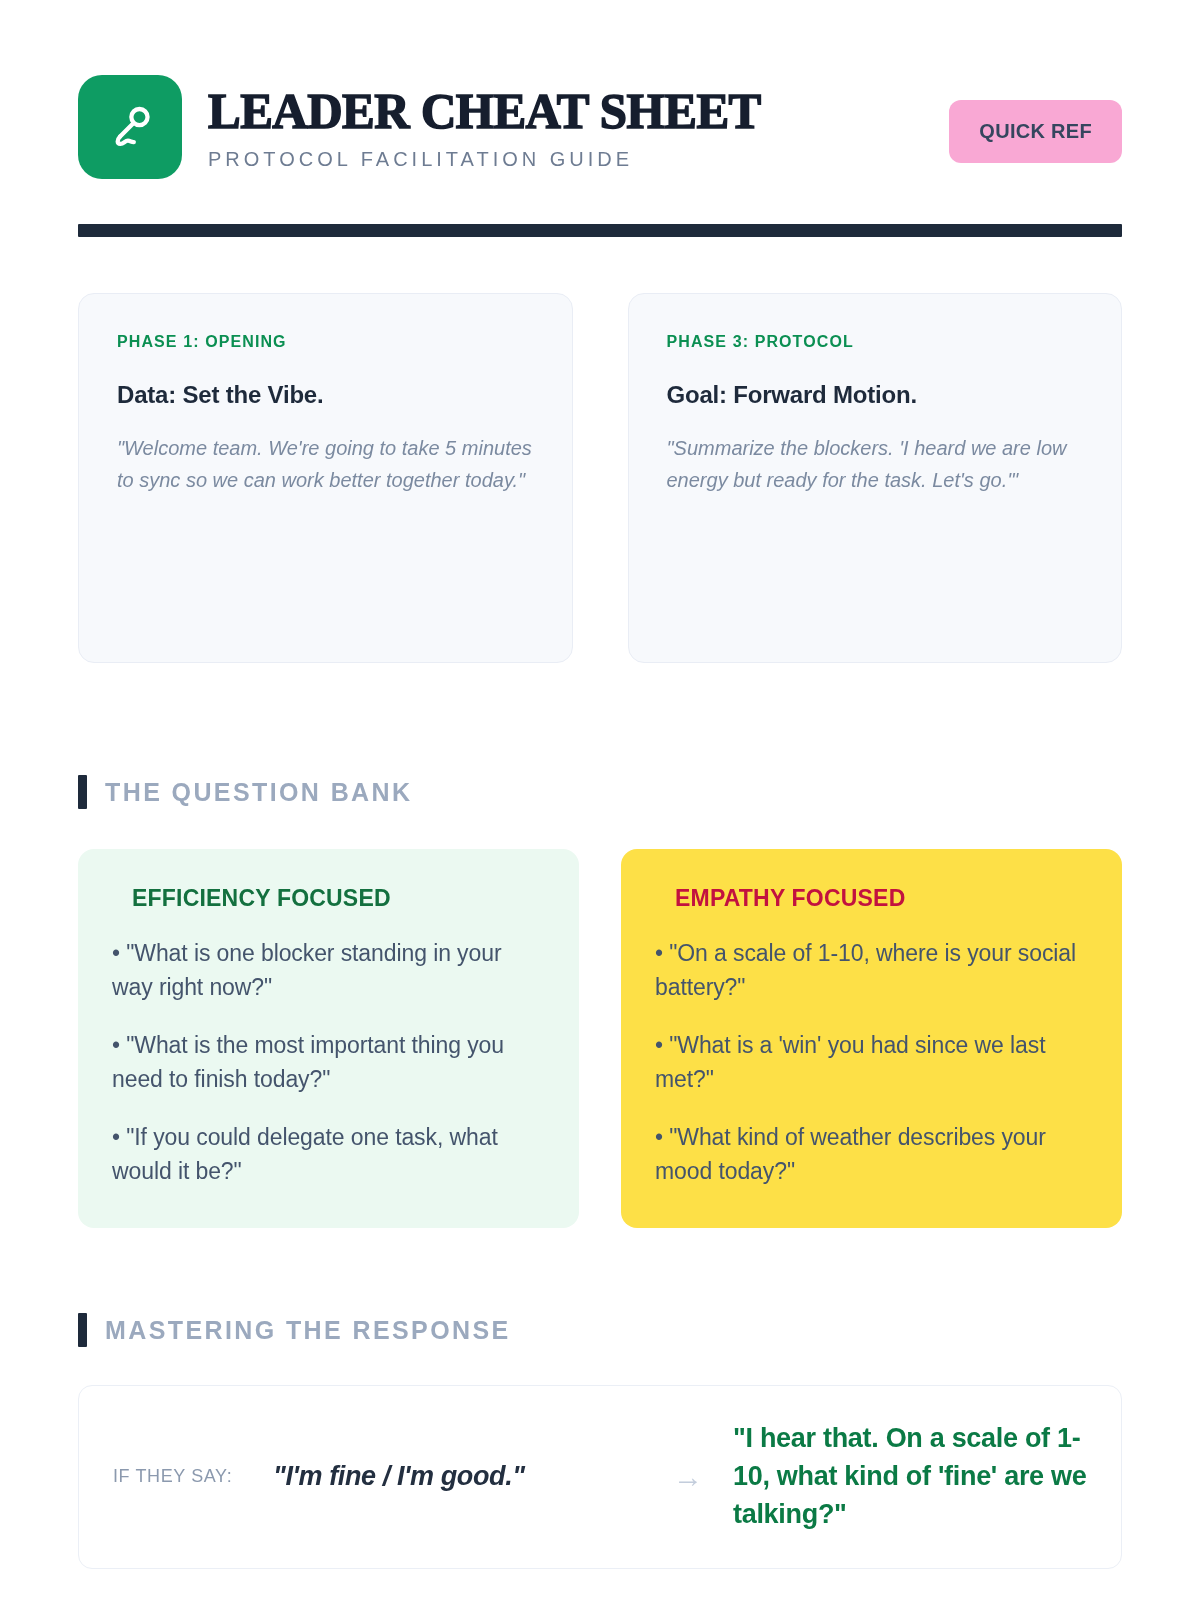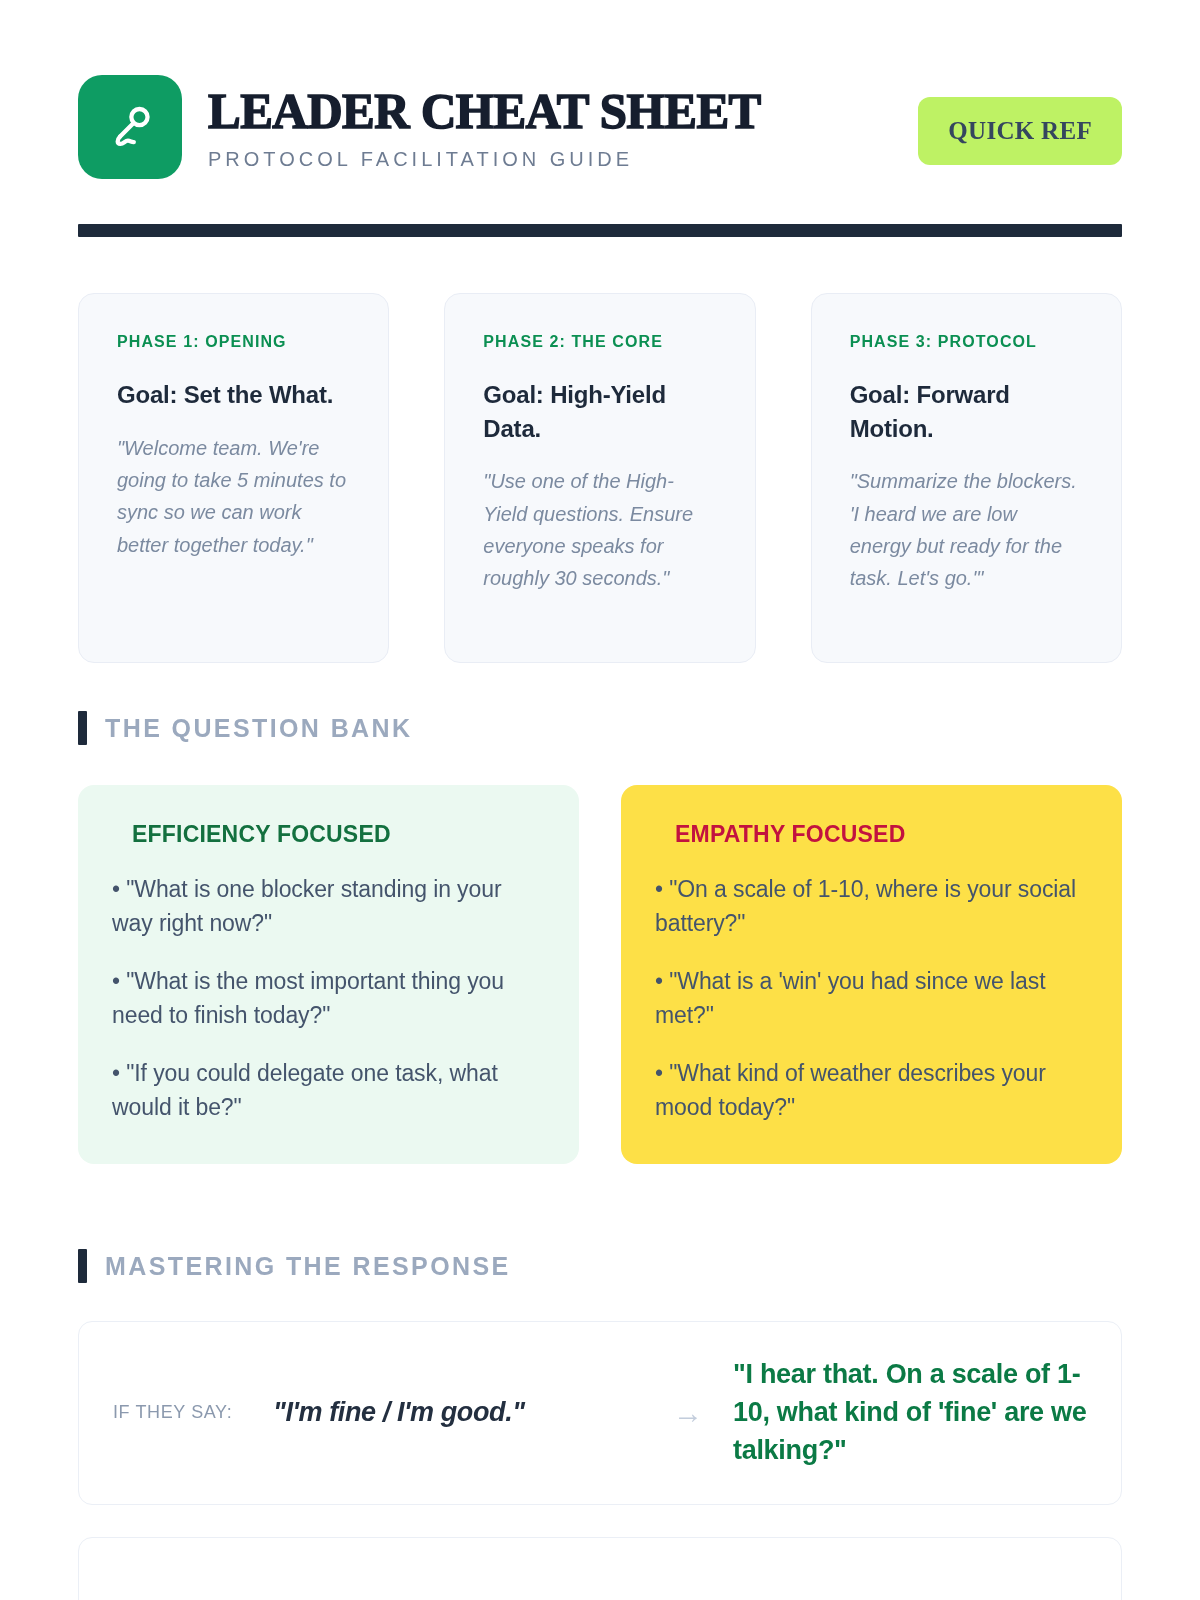--- a/index.html
+++ b/index.html
@@ -63,26 +63,26 @@
     margin-top: 11px;
     font-size: 20px;
     font-weight: normal;
     letter-spacing: 4.0px;
     color: #6E7C92;
     white-space: nowrap;
   }
 
   .quick-ref {
     flex: 0 0 auto;
-    background: #bef264;
+    background: #f9a8d4;
     border: none;
     border-radius: 12px;
     padding: 20px 30px;
-    font-family: Liberation Serif, serif;
-    font-size: 25px;
+    font-family: Liberation Sans, sans-serif;
+    font-size: 20px;
     font-weight: bold;
     letter-spacing: 0.3px;
     color: #35465E;
     align-self: center;
     margin-top: 8px;
     cursor: pointer;
   }
 
   .rule {
     margin-top: 45px;
@@ -131,21 +131,21 @@
     color: #7B8AA0;
     line-height: 1.62;
   }
 
   
   .section-head {
     display: flex;
     align-items: center;
     gap: 18px;
   }
-  .sec-qbank { margin-top: 48px; }
+  .sec-qbank { margin-top: 112px; }
   .sec-mastery { margin-top: 85px; }
 
   .section-bar {
     width: 9px;
     height: 34px;
     background: #1E2A3B;
     border-radius: 1px;
     flex: 0 0 9px;
   }
 
@@ -264,29 +264,24 @@
 
     <button class="quick-ref">QUICK REF</button>
   </div>
 
   <div class="rule"></div>
 
   <div class="phase-row">
 
     <div class="phase-card">
       <div class="phase-label">PHASE 1: OPENING</div>
-      <div class="phase-goal">Goal: Set the What.</div>
+      <div class="phase-goal">Data: Set the Vibe.</div>
       <div class="phase-script">"Welcome team. We're going to take 5 minutes to sync so we can work better together today."</div>
     </div>
 
-    <div class="phase-card">
-      <div class="phase-label">PHASE 2: THE CORE</div>
-      <div class="phase-goal">Goal: High-Yield Data.</div>
-      <div class="phase-script">"Use one of the High-Yield questions. Ensure everyone speaks for roughly 30 seconds."</div>
-    </div>
 
     <div class="phase-card">
       <div class="phase-label">PHASE 3: PROTOCOL</div>
       <div class="phase-goal">Goal: Forward Motion.</div>
       <div class="phase-script">"Summarize the blockers. 'I heard we are low energy but ready for the task. Let's go.'"</div>
     </div>
 
   </div>
 
   <div class="section-head sec-qbank">

